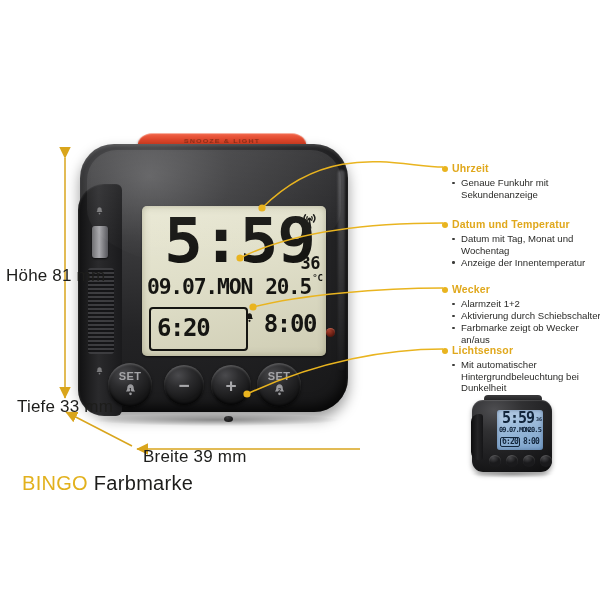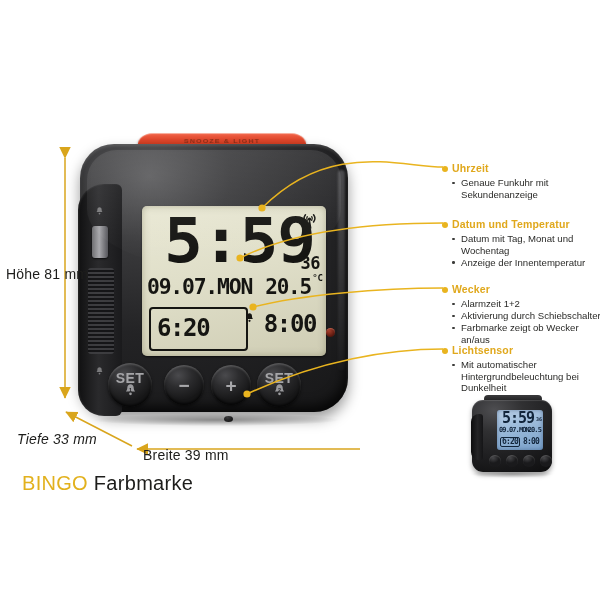--- a/index.html
+++ b/index.html
@@ -4,23 +4,23 @@
 <style>
   html,body{margin:0;padding:0;}
   body{
     width:600px;height:600px;background:#ffffff;position:relative;overflow:hidden;
     font-family:"Liberation Sans","DejaVu Sans",sans-serif;
     -webkit-font-smoothing:antialiased;
   }
   .stage{position:absolute;inset:0;}
 
   
-  .dim-label{position:absolute;font-size:14px;color:#1d1d1b;white-space:nowrap;letter-spacing:.2px;}
+  .dim-label{position:absolute;font-size:17px;color:#1d1d1b;white-space:nowrap;letter-spacing:.2px;}
   #dim-hoehe{left:6px;top:266px;}
-  #dim-tiefe{left:17px;top:431px;font-style:italic;}
+  #dim-tiefe{left:17px;top:397px;}
   #dim-breite{left:143px;top:447px;}
 
   
   #product-name{position:absolute;left:22px;top:472px;font-size:20px;letter-spacing:.3px;white-space:nowrap;}
   #product-name .brand{color:#e2b11d;}
   #product-name .model{color:#1d1d1b;}
 
   
   .ann-group{position:absolute;left:452px;width:150px;}
   .ann-head{
@@ -134,21 +134,21 @@
     background:radial-gradient(70% 62% at 36% 26%, #4a4a4d 0%, #2c2c2e 48%, #171718 100%);
     box-shadow:inset 0 1.5px 2px rgba(255,255,255,.22), inset 0 -2px 3px rgba(0,0,0,.8), 0 1.5px 3px rgba(0,0,0,.5);
     color:#9a9a9d;
   }
   #btn-set1{left:28px;}
   #btn-minus{left:84px;width:40px;height:40px;top:221px;}
   #btn-plus{left:131px;width:40px;height:40px;top:221px;}
   #btn-set2{left:177px;}
   .btn .btn-label{
     position:absolute;left:0;right:0;top:7px;text-align:center;
-    font-size:14px;font-weight:bold;letter-spacing:.4px;color:#a5a5a8;
+    font-size:11px;font-weight:bold;letter-spacing:.4px;color:#a5a5a8;
   }
   .btn .btn-bell{position:absolute;left:0;right:0;top:19px;text-align:center;}
   .btn .btn-sign{
     position:absolute;left:0;right:0;top:0;bottom:0;display:flex;align-items:center;justify-content:center;
     font-size:19px;color:#a8a8ab;font-weight:bold;line-height:1;
   }
   #led-dot{
     position:absolute;left:246px;top:184px;width:9px;height:9px;border-radius:50%;
     background:radial-gradient(circle at 34% 30%, #a8402c, #5e1a10 65%, #2a0b06);
     box-shadow:inset 0 1px 1px rgba(255,160,140,.4);

